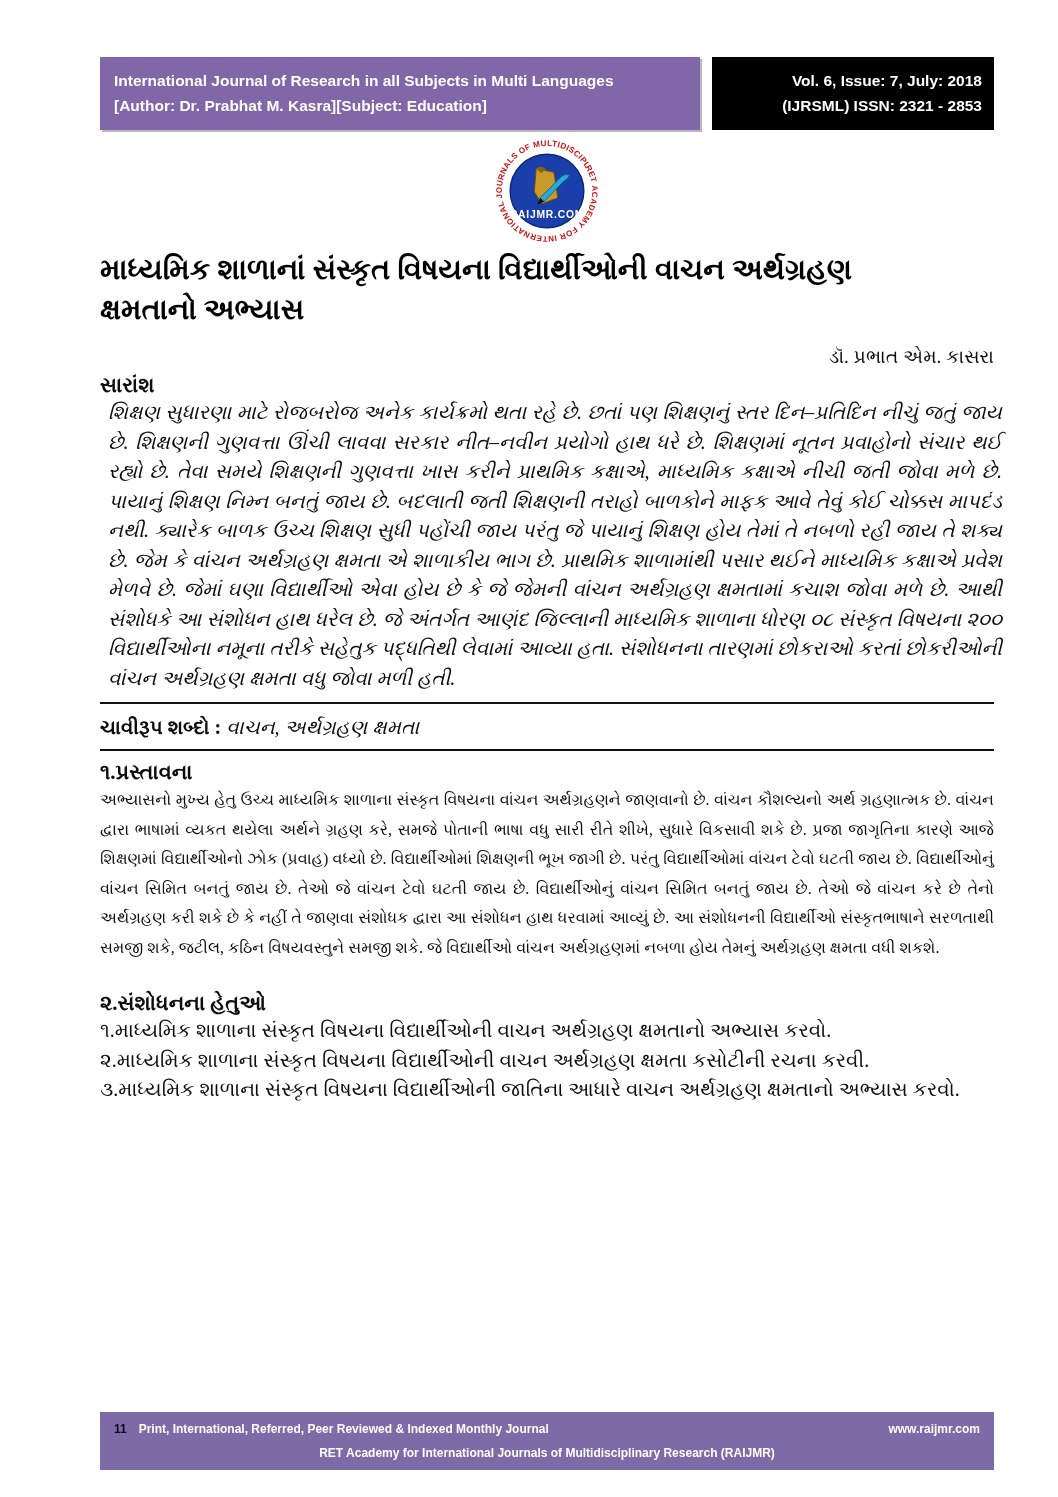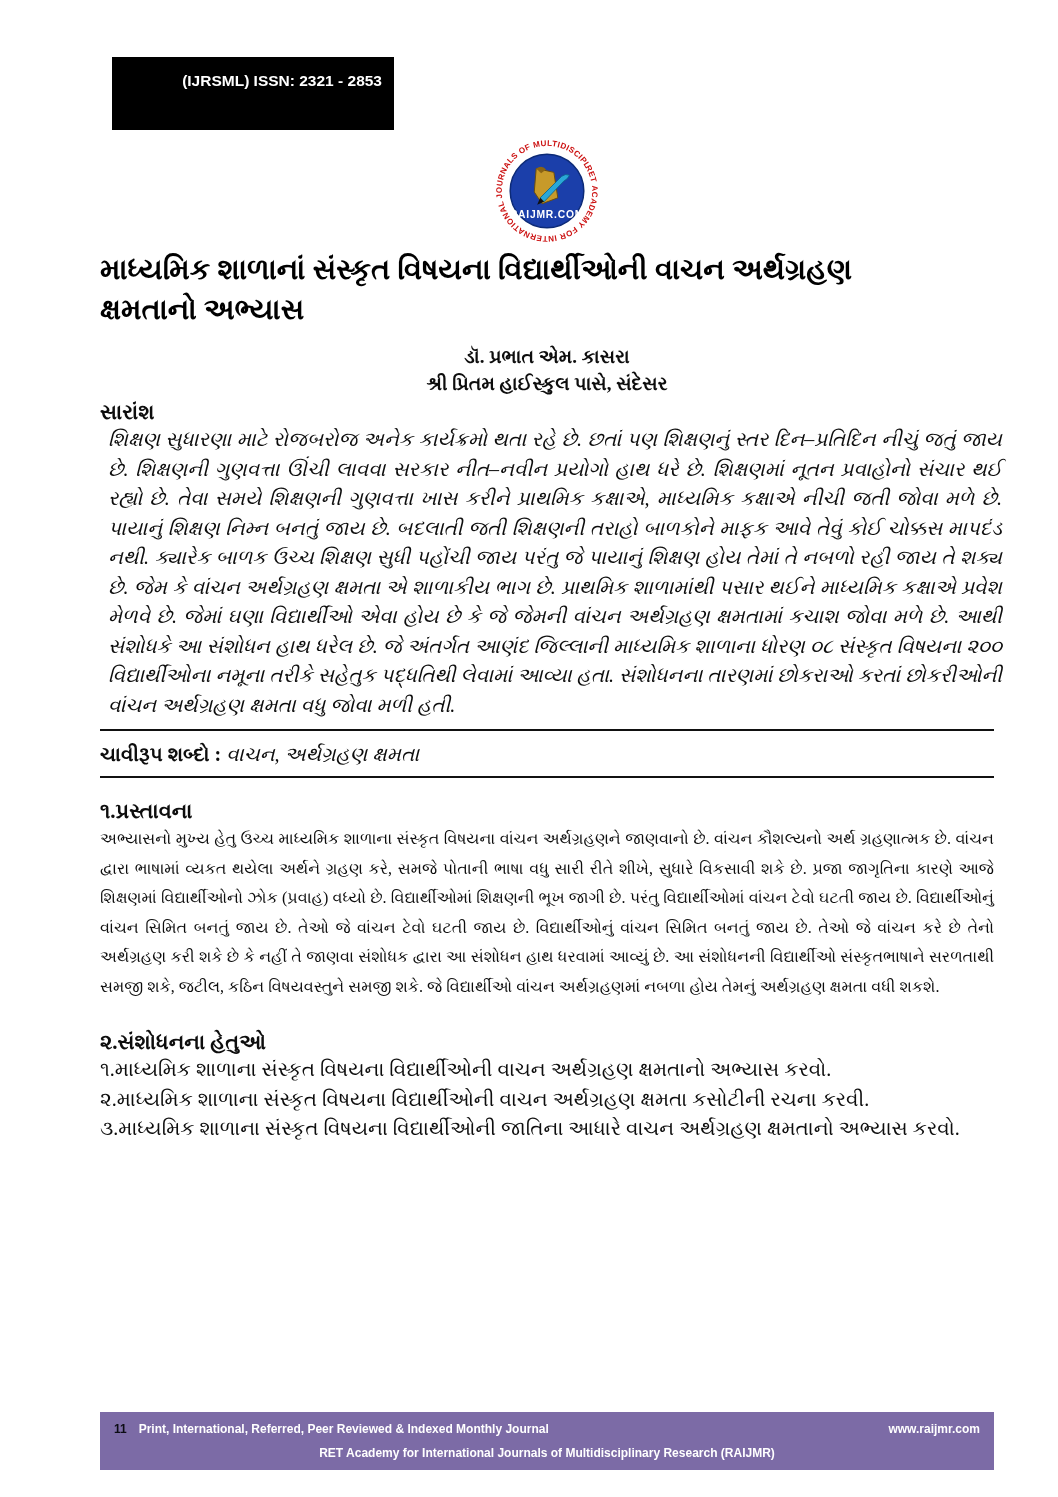--- a/index.html
+++ b/index.html
@@ -44,22 +44,22 @@
   
   .title {
     margin-top: 4px; width: 894px;
     text-align: left;
     font-weight: bold;
     font-size: 29px; line-height: 40px;
     color: #000;
   }
   .authors {
     margin-top: 14px; width: 894px;
-    text-align: center;
-    font-size: 19px; line-height: 27px; font-weight: bold;
+    text-align: right;
+    font-size: 19px; line-height: 27px;
   }
   
   .sec-heading {
     font-weight: bold; font-size: 21px; line-height: 26px;
   }
   .abstract-head { margin-top: 2px; }
   .abstract-body {
     font-style: italic;
     font-size: 20px; line-height: 29.5px;
     text-align: justify;
@@ -67,21 +67,21 @@
     margin-left: 8px;
   }
   
   .rule { border: none; border-top: 2px solid #111; width: 894px; }
   .rule-1 { margin-top: 9px; }
   .rule-2 { margin-top: 8px; }
   .keywords { margin-top: 9px; font-size: 20px; line-height: 28px; }
   .keywords .kw-label { font-weight: bold; margin-top: 28px; }
   .keywords .kw-value { font-style: italic; }
   
-  .sec1-head { margin-top: 20px; }
+  .sec1-head { margin-top: 8px; }
   .sec-body {
     font-size: 16px; line-height: 29.5px;
     text-align: justify;
     width: 894px;
   }
   .sec2-head { margin-top: 28px; }
   .objective { font-size: 20px; line-height: 29.5px; text-align: justify; width: 894px; }
   
   .footer {
     position: absolute;
@@ -99,22 +99,27 @@
   .footer-site { margin-left: auto; }
   .footer-line2 { text-align: center; line-height: 24px; }
   a.footer-site { color: #ffffff; text-decoration: none; }
 </style>
 </head>
 <body>
 
 <div class="page">
 
   <div class="hdr">
+    <div class="hdr-left">
+      <div>International Journal of Research in all Subjects in Multi Languages</div>
+      <div>[Author: Dr. Prabhat M. Kasra][Subject: Education]</div>
+    </div>
     <div class="hdr-gap"></div>
     <div class="hdr-right">
+      <div>Vol. 6, Issue: 7, July: 2018</div>
       <div>(IJRSML)  ISSN: 2321 - 2853</div>
     </div>
   </div>
 
   <div class="logo-wrap">
     <svg width="108" height="108" viewBox="0 0 110 110">
       <defs>
         <path id="ringpath" d="M 55,101 A 46,46 0 1 1 55.01,101" transform="rotate(-122 55 55)"></path>
       </defs>
       <circle cx="55" cy="55" r="54" fill="#ffffff"></circle>
@@ -131,21 +136,20 @@
     </svg>
   </div>
 
   <div class="title">
     <div>માધ્યમિક શાળાનાં સંસ્કૃત વિષયના વિદ્યાર્થીઓની વાચન અર્થગ્રહણ</div>
     <div>ક્ષમતાનો અભ્યાસ</div>
   </div>
 
   <div class="authors">
     <div>ડૉ. પ્રભાત એમ. કાસરા</div>
-    <div>શ્રી પ્રિતમ હાઈસ્કુલ પાસે, સંદેસર</div>
   </div>
 
   <div class="sec-heading abstract-head">સારાંશ</div>
   <div class="abstract-body">શિક્ષણ સુધારણા માટે રોજબરોજ અનેક કાર્યક્રમો થતા રહે છે. છતાં પણ શિક્ષણનું સ્તર દિન–પ્રતિદિન નીચું જતું જાય છે. શિક્ષણની ગુણવત્તા ઊંચી લાવવા સરકાર નીત–નવીન પ્રયોગો હાથ ધરે છે. શિક્ષણમાં નૂતન પ્રવાહોનો સંચાર થઈ રહ્યો છે. તેવા સમયે શિક્ષણની ગુણવત્તા ખાસ કરીને પ્રાથમિક કક્ષાએ, માધ્યમિક કક્ષાએ નીચી જતી જોવા મળે છે. પાયાનું શિક્ષણ નિમ્ન બનતું જાય છે. બદલાતી જતી શિક્ષણની તરાહો બાળકોને માફક આવે તેવું કોઈ ચોક્કસ માપદંડ નથી. ક્યારેક બાળક ઉચ્ચ શિક્ષણ સુધી પહોંચી જાય પરંતુ જે પાયાનું શિક્ષણ હોય તેમાં તે નબળો રહી જાય તે શક્ય છે. જેમ કે વાંચન અર્થગ્રહણ ક્ષમતા એ શાળાકીય ભાગ છે. પ્રાથમિક શાળામાંથી પસાર થઈને માધ્યમિક કક્ષાએ પ્રવેશ મેળવે છે. જેમાં ઘણા વિદ્યાર્થીઓ એવા હોય છે કે જે જેમની વાંચન અર્થગ્રહણ ક્ષમતામાં કચાશ જોવા મળે છે. આથી સંશોધકે આ સંશોધન હાથ ધરેલ છે. જે અંતર્ગત આણંદ જિલ્લાની માધ્યમિક શાળાના ધોરણ ૦૮ સંસ્કૃત વિષયના ૨૦૦ વિદ્યાર્થીઓના નમૂના તરીકે સહેતુક પદ્ધતિથી લેવામાં આવ્યા હતા. સંશોધનના તારણમાં છોકરાઓ કરતાં છોકરીઓની વાંચન અર્થગ્રહણ ક્ષમતા વધુ જોવા મળી હતી.</div>
 
   <hr class="rule rule-1">
   <div class="keywords">
     <span class="kw-label">ચાવીરૂપ શબ્દો :</span>
     <span> </span>
     <span class="kw-value">વાચન, અર્થગ્રહણ ક્ષમતા</span>

